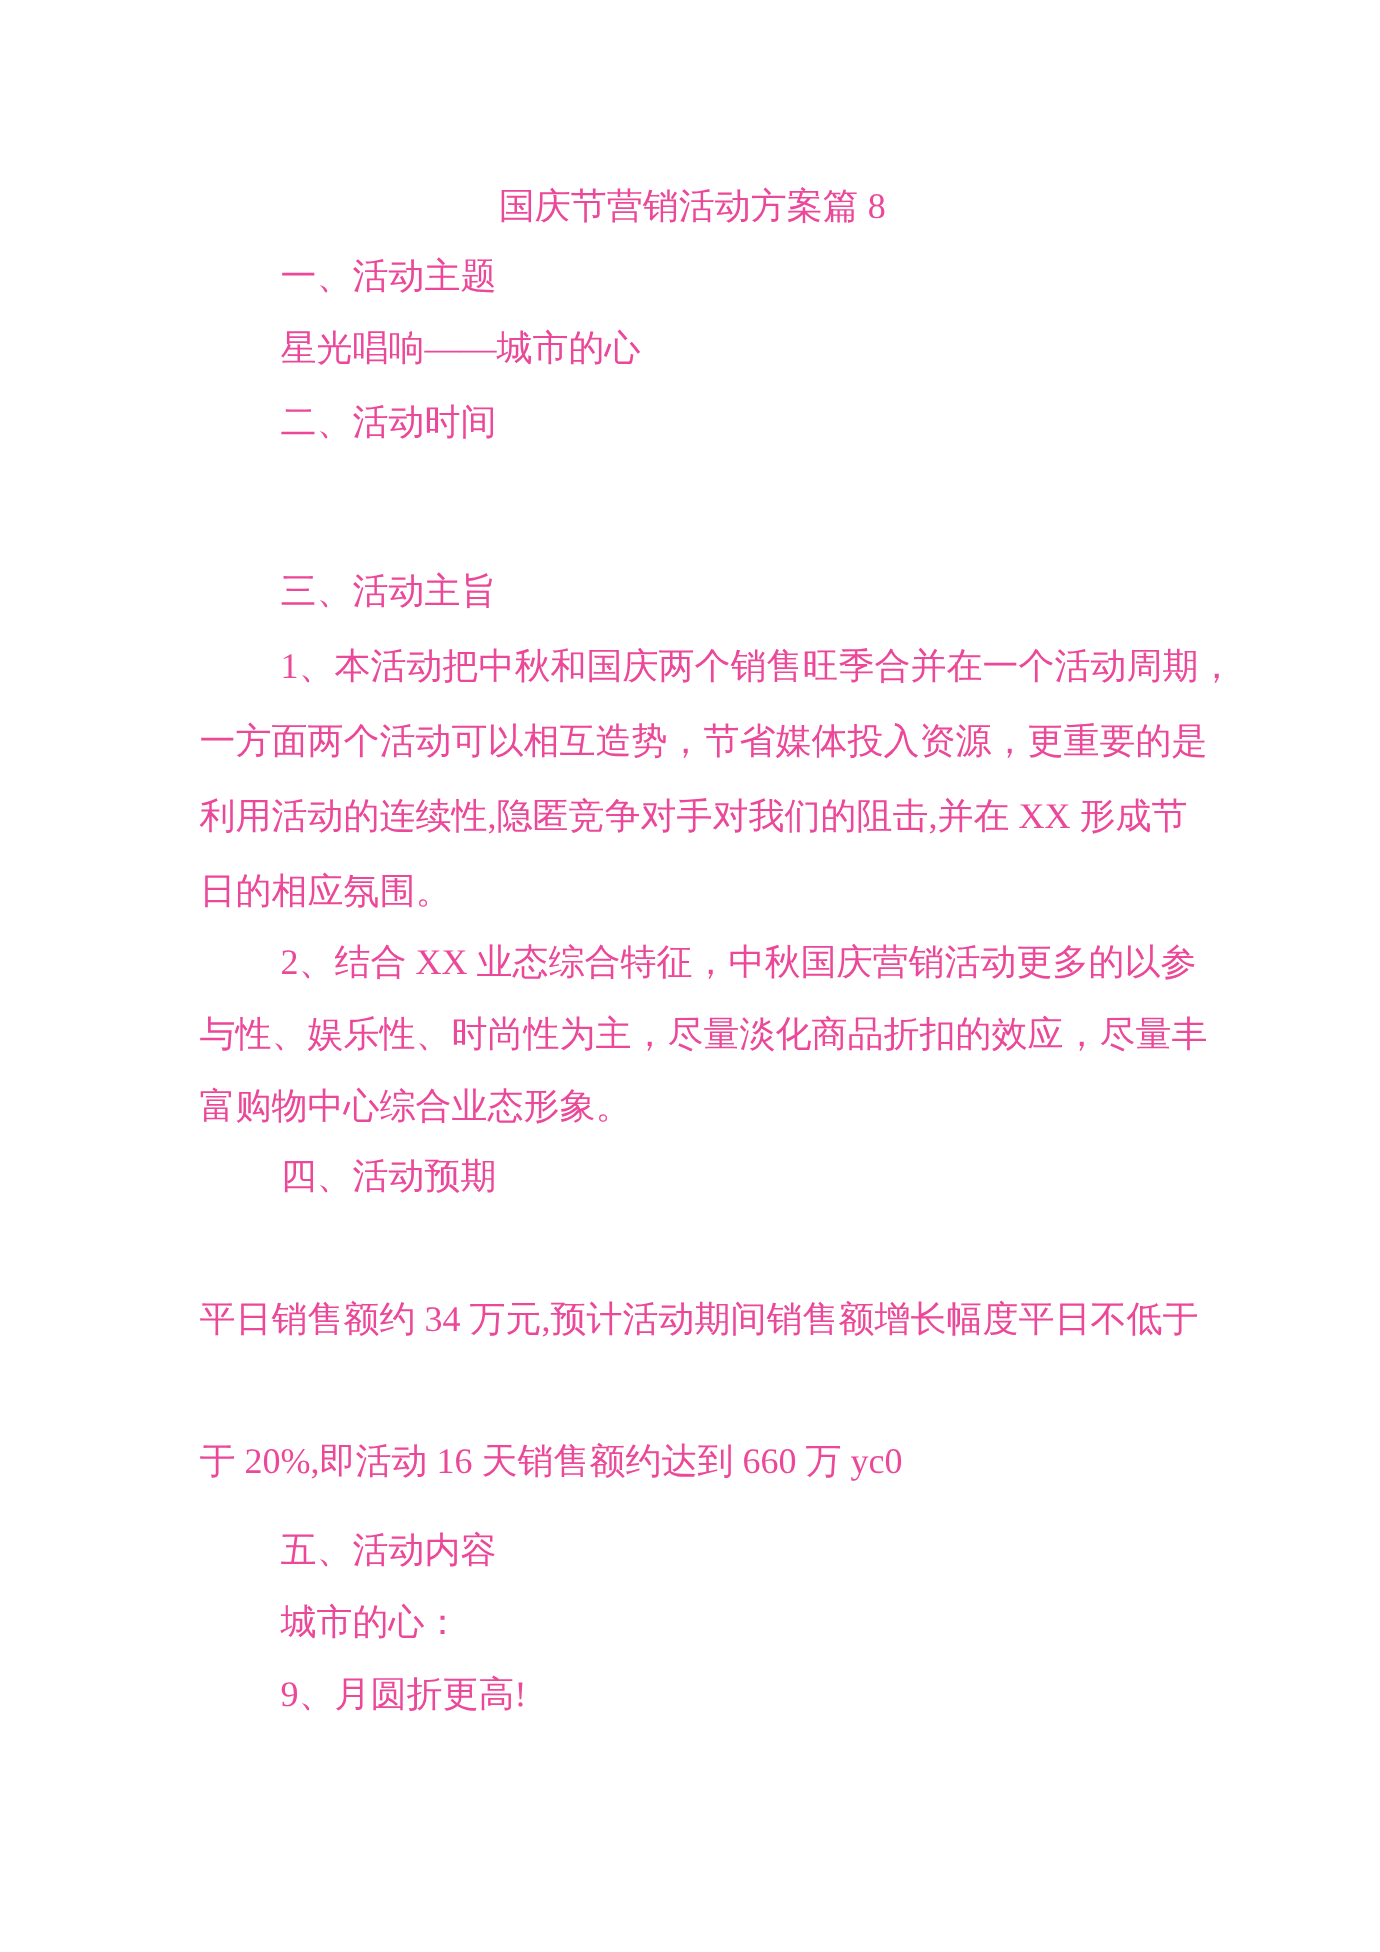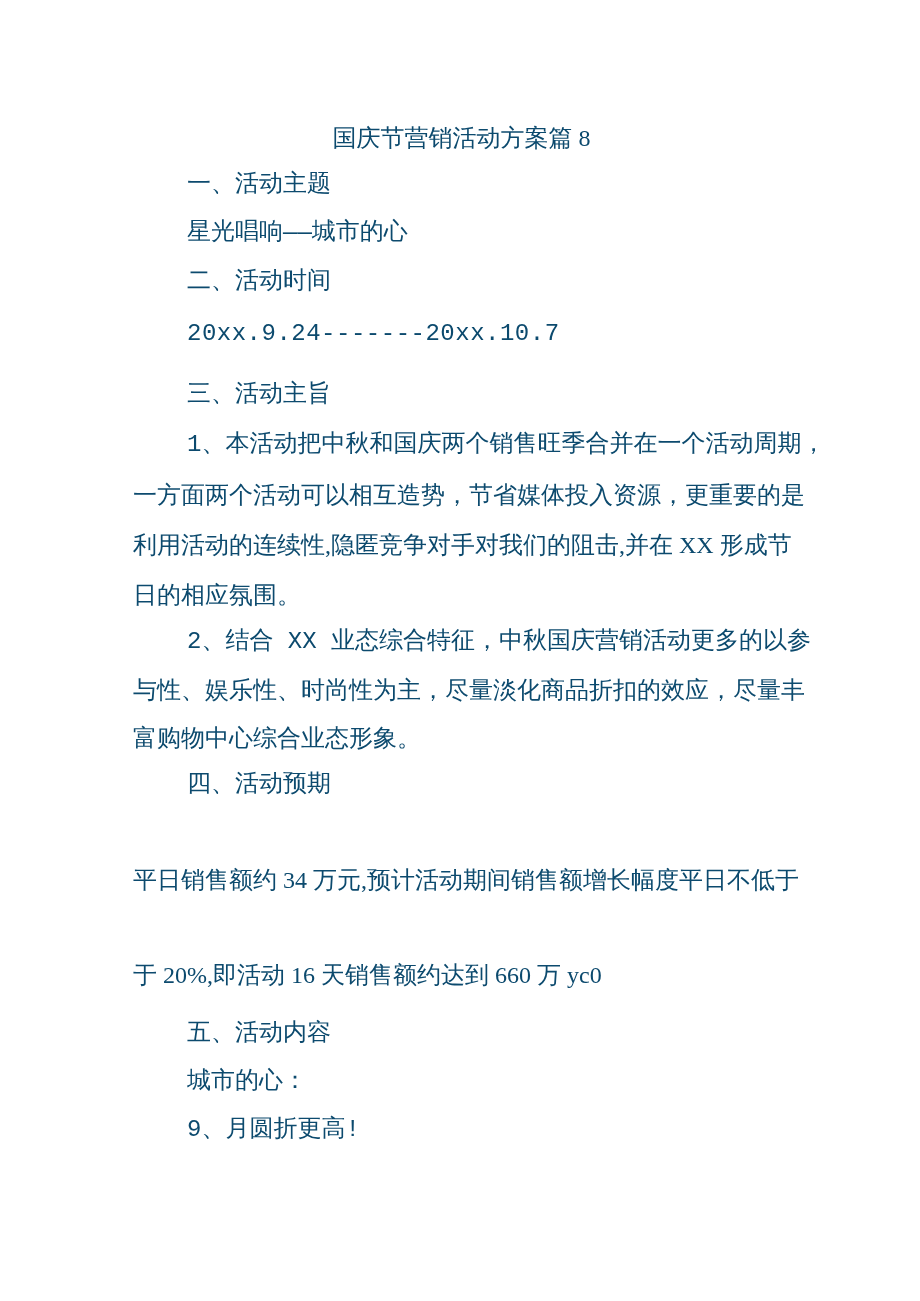--- a/index.html
+++ b/index.html
@@ -7,36 +7,35 @@
     padding: 0;
     background: #ffffff;
   }
   .page {
     position: relative;
     width: 920px;
     height: 1301px;
     background: #ffffff;
     overflow: hidden;
     font-family: "Liberation Serif", "DejaVu Serif", serif;
-    color: #0c4a6e;
+    color: #ec4899;
   }
   .line {
     position: absolute;
     left: 133px;
     width: 657px;
     font-size: 24px;
     line-height: 34px;
     white-space: nowrap;
   }
   .center {
     text-align: center;
   }
   .indent {
     text-indent: 54px;
-    font-family: Liberation Mono, monospace;
   }
   .justify {
     text-align: justify;
     text-align-last: justify;
   }
   .latin {
     letter-spacing: 0.5px;
   }
 </style>
 </head>
@@ -45,21 +44,20 @@
 <div class="page">
 
   <div class="line center" style="top:121px">国庆节营销活动方案篇 8</div>
 
   <div class="line indent" style="top:168px">一、活动主题</div>
 
   <div class="line indent" style="top:216px">星光唱响——城市的心</div>
 
   <div class="line indent" style="top:265px">二、活动时间</div>
 
-  <div class="line indent latin" style="top:317px">20xx.9.24-------20xx.10.7</div>
 
   <div class="line indent" style="top:378px">三、活动主旨</div>
 
   <div class="line indent justify" style="top:428px">1、本活动把中秋和国庆两个销售旺季合并在一个活动周期，</div>
 
   <div class="line justify" style="top:478px">一方面两个活动可以相互造势，节省媒体投入资源，更重要的是</div>
 
   <div class="line" style="top:578px">日的相应氛围。</div>
 
   <div class="line justify" style="top:528px">利用活动的连续性,隐匿竞争对手对我们的阻击,并在 XX 形成节</div>

